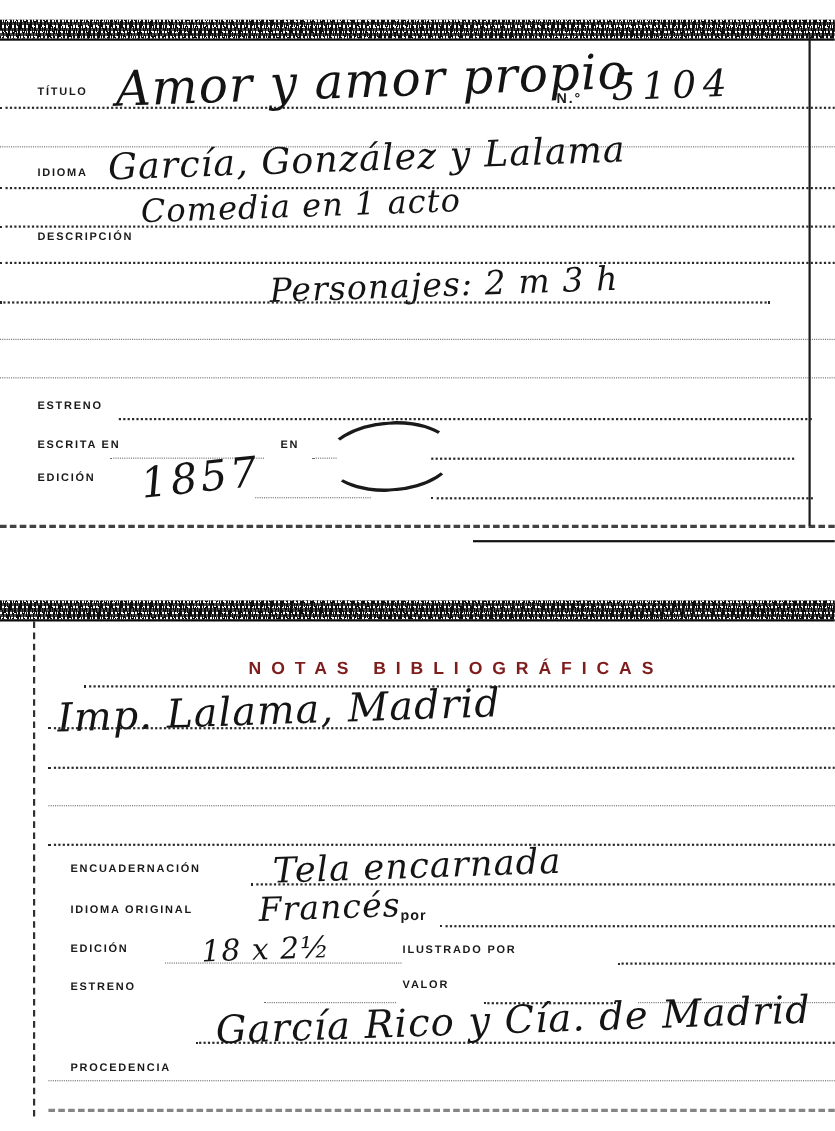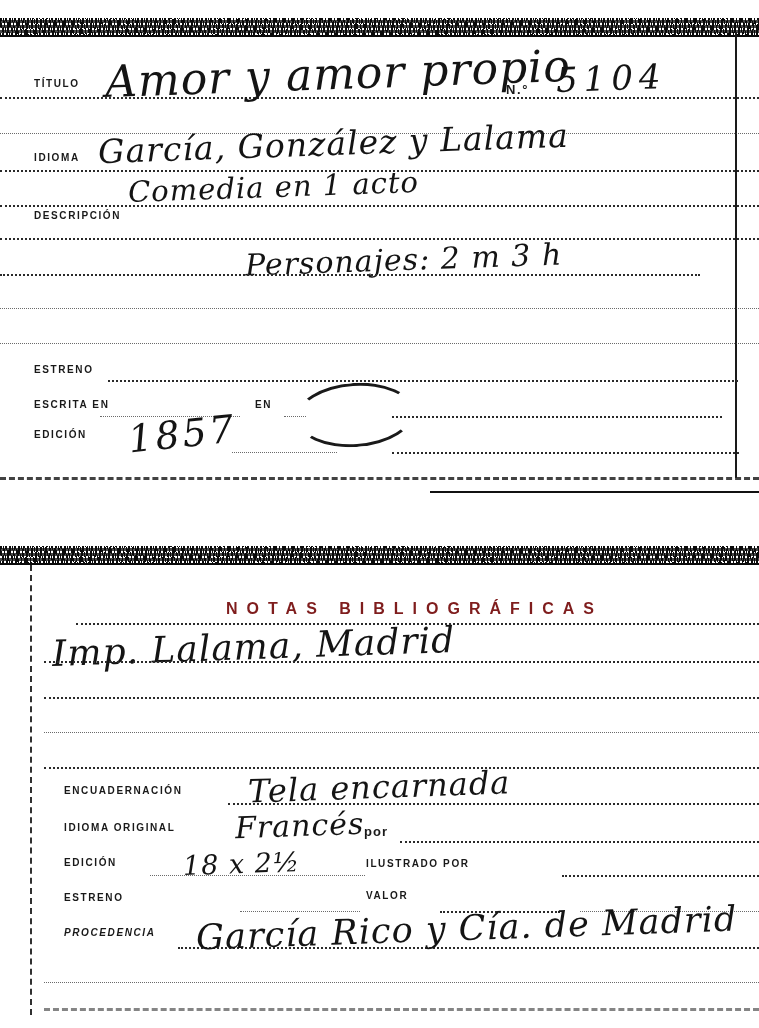--- a/index.html
+++ b/index.html
@@ -119,21 +119,21 @@
     <span class="hand" style="left:183px;top:848px;font-size:27px;">18 x 2½</span>
     <span class="lbl" style="left:366px;top:858px;">ILUSTRADO POR</span>
     <div class="dots" style="left:562px;top:875px;width:197px;"></div>
 
     <span class="lbl" style="left:64px;top:892px;">ESTRENO</span>
     <span class="lbl" style="left:366px;top:890px;">VALOR</span>
     <div class="dots-light" style="left:240px;top:911px;width:120px;"></div>
     <div class="dots" style="left:440px;top:911px;width:120px;"></div>
     <div class="dots-light" style="left:580px;top:911px;width:179px;"></div>
 
-    <span class="lbl" style="left:64px;top:927px;font-style:italic;">PROCEDENCIA</span>
+    <span class="lbl" style="left:64px;top:966px;">PROCEDENCIA</span>
     <div class="dots" style="left:178px;top:947px;width:581px;"></div>
     <span class="hand" style="left:196px;top:908px;font-size:35px;">García Rico y Cía. de Madrid</span>
 
     <div class="dots-light" style="left:44px;top:982px;width:715px;"></div>
     <div class="dash-h" style="left:44px;top:1008px;width:715px;opacity:.55;"></div>
   </div>
 
 </div>
 
 </body></html>

